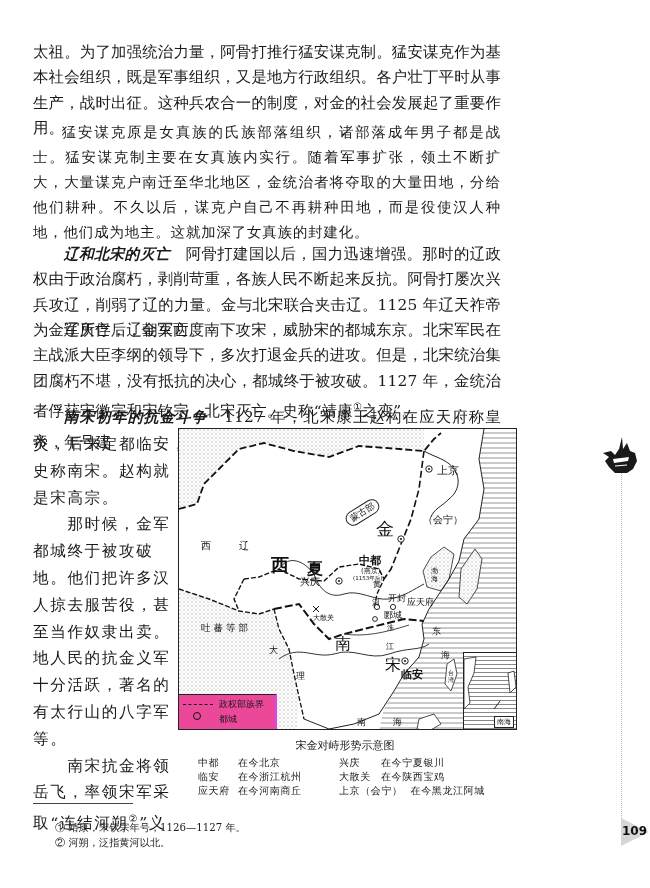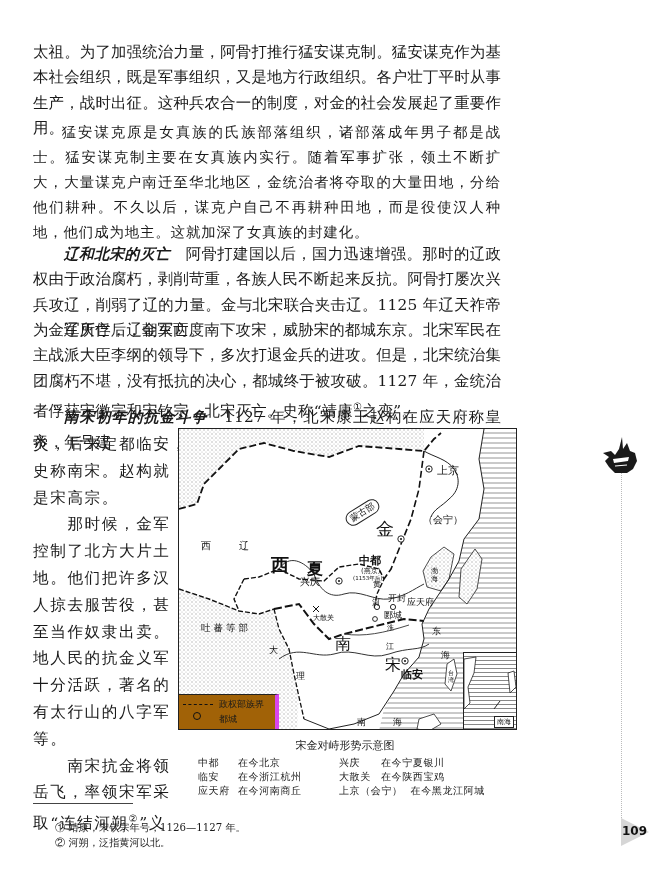--- a/index.html
+++ b/index.html
@@ -24,21 +24,21 @@
   .narrow div { white-space: nowrap; }
   
   .map {
     position: absolute; left: 178px; top: 428px; width: 339px; height: 302px;
     border: 1.3px solid #222; box-sizing: border-box; overflow: hidden; background: #fff;
   }
   .map svg { position: absolute; left: 0; top: 0; }
   .maplbl { position: absolute; font-family: "DejaVu Sans", "Liberation Sans", sans-serif; color: #111; white-space: nowrap; }
   .legend {
     position: absolute; left: 0; bottom: 0; width: 96px; height: 34px;
-    border-top: 1px solid #222; border-right: 4px solid #d946ef; background: #a16207;
+    border-top: 1px solid #222; border-right: 2px solid #d946ef; background: #ec4899;
     font-size: 9px; font-family: "DejaVu Sans", "Liberation Sans", sans-serif;
   }
   .inset {
     position: absolute; right: 0; bottom: 0; width: 52px; height: 76px;
     border-left: 1px solid #222; border-top: 1px solid #222;
     background: repeating-linear-gradient(to bottom, #fff 0 3px, #888 3px 4px);
   }
   .caption { position: absolute; left: 170px; width: 350px; top: 738px; text-align: center; font-size: 11px; }
   .gloss { position: absolute; top: 756px; font-size: 10px; line-height: 14px; letter-spacing: 0.6px; font-family: "DejaVu Sans", "Liberation Sans", sans-serif; color: #222; }
   .gloss div { white-space: nowrap; }
@@ -65,21 +65,21 @@
 
   <p class="p indent" style="top:318px;"><span>辽灭亡后，金军两度南下攻宋，威胁宋的都城东京。北宋军民在主战派大臣李纲的领导下，多次打退金兵的进攻。但是，北宋统治集团腐朽不堪，没有抵抗的决心，都城终于被攻破。1127 年，金统治者俘获宋徽宗和宋钦宗，北宋灭亡。史称“靖康</span><sup>①</sup><span>之变”。</span></p>
 
   <p class="p indent" style="top:404px;"><span class="bold">南宋初年的抗金斗争</span><span>　</span><span>1127 年，北宋康王赵构在应天府称皇帝，年号建</span></p>
 
   <div class="narrow">
     <div>炎，后来定都临安，</div>
     <div>史称南宋。赵构就</div>
     <div>是宋高宗。</div>
     <div>　　那时候，金军</div>
-    <div>控制了北方大片土</div>
+    <div>都城终于被攻破</div>
     <div>地。他们把许多汉</div>
     <div>人掠去服苦役，甚</div>
     <div>至当作奴隶出卖。</div>
     <div>地人民的抗金义军</div>
     <div>十分活跃，著名的</div>
     <div>有太行山的八字军</div>
     <div>等。</div>
     <div>　　南宋抗金将领</div>
     <div>岳飞，率领宋军采</div>
     <div><span>取“连结河朔</span><sup>②</sup><span>”义</span></div>

